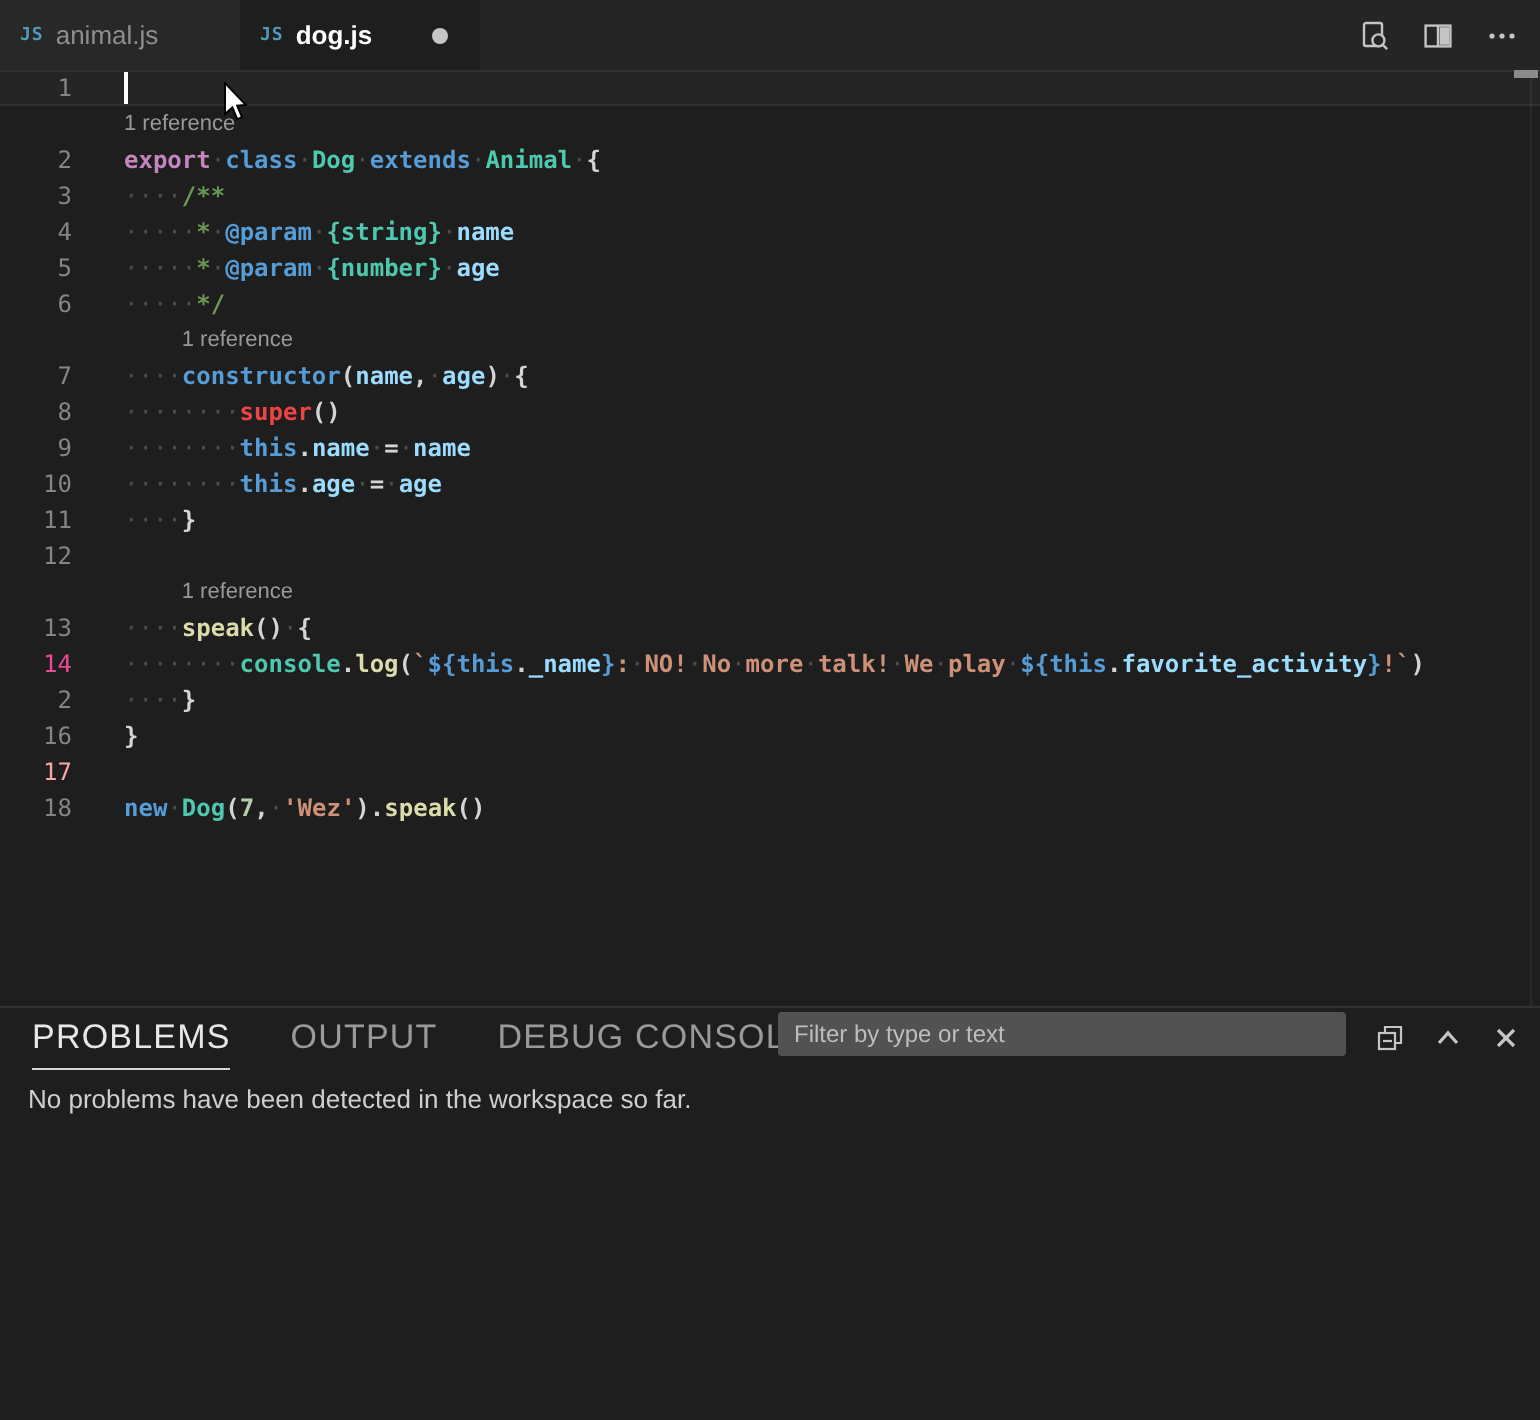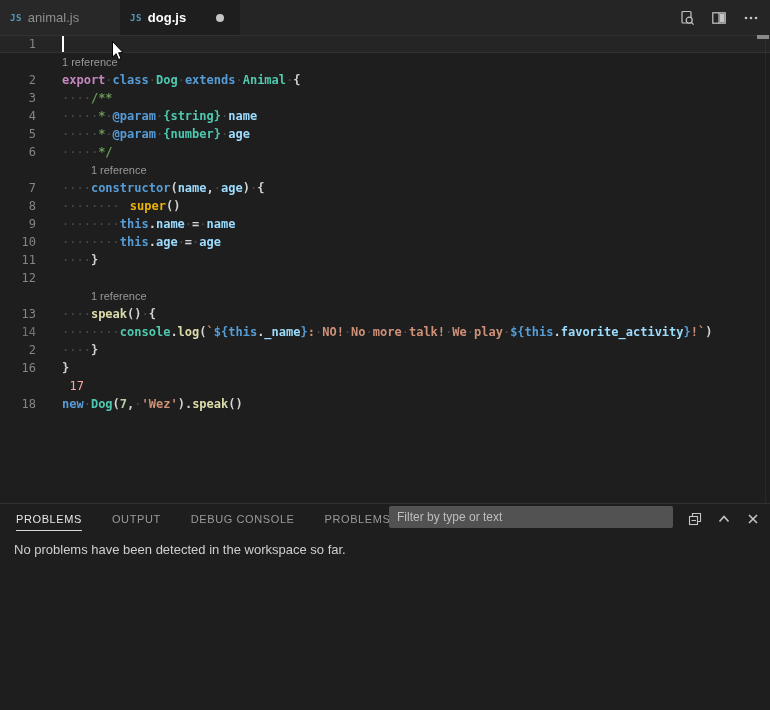--- a/index.html
+++ b/index.html
@@ -76,21 +76,21 @@
 
   
   .panel {
     position:absolute; left:0; top:503px; width:770px; height:207px;
     background:#1e1e1e; border-top:1px solid rgba(255,255,255,0.09);
   }
   .panel-header {
     height:30px; display:flex; align-items:center; padding-left:16px; position:relative;
   }
   .ptab {
-    font-size:11px; letter-spacing:0.6px; color:#9a9a9a; margin-right:30px;
+    font-size:17px; letter-spacing:0.6px; color:#9a9a9a; margin-right:30px;
     cursor:pointer; padding-bottom:5px; padding-top:5px; border-bottom:1px solid transparent;
   }
   .ptab.active { color:#e7e7e7; border-bottom-color:#d7d7d7; }
   .filter-input {
     position:absolute; left:389px; top:2px; width:284px; height:22px;
     background:#525252; border:none; border-radius:2px; outline:none;
     color:#e0e0e0; font-size:12px; font-family:"Liberation Sans", sans-serif;
     padding:0 8px;
   }
   .filter-input::placeholder { color:#bdbdbd; }
@@ -170,21 +170,21 @@
       <div class="row">
         <div class="gutter"></div>
         <div class="codelens-text" style="color: rgb(153, 153, 153); padding-left: 54.88px;">1 reference</div>
       </div>
       <div class="row">
         <div class="gutter" style="color: rgb(133, 133, 133);">7</div>
         <div class="content"><span class="tk-ws" style="color: rgb(77, 77, 77);">····</span><span style="color: rgb(86, 156, 214);">constructor</span><span style="color: rgb(212, 212, 212);">(</span><span style="color: rgb(156, 220, 254);">name</span><span style="color: rgb(212, 212, 212);">,</span><span class="tk-ws" style="color: rgb(77, 77, 77);">·</span><span style="color: rgb(156, 220, 254);">age</span><span style="color: rgb(212, 212, 212);">)</span><span class="tk-ws" style="color: rgb(77, 77, 77);">·</span><span style="color: rgb(212, 212, 212);">{</span></div>
       </div>
       <div class="row">
         <div class="gutter" style="color: rgb(133, 133, 133);">8</div>
-        <div class="content"><span class="tk-ws" style="color: rgb(77, 77, 77);">········</span><span style="color: #eab308; margin-left: 10px;">super</span><span style="color: rgb(212, 212, 212);">()</span></div>
+        <div class="content"><span class="tk-ws" style="color: rgb(77, 77, 77);">········</span><span style="color: #ef4444;">super</span><span style="color: rgb(212, 212, 212);">()</span></div>
       </div>
       <div class="row">
         <div class="gutter" style="color: rgb(133, 133, 133);">9</div>
         <div class="content"><span class="tk-ws" style="color: rgb(77, 77, 77);">········</span><span style="color: rgb(86, 156, 214);">this</span><span style="color: rgb(212, 212, 212);">.</span><span style="color: rgb(156, 220, 254);">name</span><span class="tk-ws" style="color: rgb(77, 77, 77);">·</span><span style="color: rgb(212, 212, 212);">=</span><span class="tk-ws" style="color: rgb(77, 77, 77);">·</span><span style="color: rgb(156, 220, 254);">name</span></div>
       </div>
       <div class="row">
         <div class="gutter" style="color: rgb(133, 133, 133);">10</div>
         <div class="content"><span class="tk-ws" style="color: rgb(77, 77, 77);">········</span><span style="color: rgb(86, 156, 214);">this</span><span style="color: rgb(212, 212, 212);">.</span><span style="color: rgb(156, 220, 254);">age</span><span class="tk-ws" style="color: rgb(77, 77, 77);">·</span><span style="color: rgb(212, 212, 212);">=</span><span class="tk-ws" style="color: rgb(77, 77, 77);">·</span><span style="color: rgb(156, 220, 254);">age</span></div>
       </div>
       <div class="row">
@@ -197,33 +197,33 @@
       </div>
       <div class="row">
         <div class="gutter"></div>
         <div class="codelens-text" style="color: rgb(153, 153, 153); padding-left: 54.88px;">1 reference</div>
       </div>
       <div class="row">
         <div class="gutter" style="color: rgb(133, 133, 133);">13</div>
         <div class="content"><span class="tk-ws" style="color: rgb(77, 77, 77);">····</span><span style="color: rgb(220, 220, 170);">speak</span><span style="color: rgb(212, 212, 212);">()</span><span class="tk-ws" style="color: rgb(77, 77, 77);">·</span><span style="color: rgb(212, 212, 212);">{</span></div>
       </div>
       <div class="row">
-        <div class="gutter" style="color: #737373;">14</div>
+        <div class="gutter" style="color: #ec4899;">14</div>
         <div class="content"><span class="tk-ws" style="color: rgb(77, 77, 77);">········</span><span style="color: rgb(78, 201, 176);">console</span><span style="color: rgb(212, 212, 212);">.</span><span style="color: rgb(220, 220, 170);">log</span><span style="color: rgb(212, 212, 212);">(</span><span style="color: rgb(206, 145, 120);">`</span><span style="color: rgb(86, 156, 214);">${</span><span style="color: rgb(86, 156, 214);">this</span><span style="color: rgb(212, 212, 212);">.</span><span style="color: rgb(156, 220, 254);">_name</span><span style="color: rgb(86, 156, 214);">}</span><span style="color: rgb(206, 145, 120);">:</span><span class="tk-ws" style="color: rgb(77, 77, 77);">·</span><span style="color: rgb(206, 145, 120);">NO!</span><span class="tk-ws" style="color: rgb(77, 77, 77);">·</span><span style="color: rgb(206, 145, 120);">No</span><span class="tk-ws" style="color: rgb(77, 77, 77);">·</span><span style="color: rgb(206, 145, 120);">more</span><span class="tk-ws" style="color: rgb(77, 77, 77);">·</span><span style="color: rgb(206, 145, 120);">talk!</span><span class="tk-ws" style="color: rgb(77, 77, 77);">·</span><span style="color: rgb(206, 145, 120);">We</span><span class="tk-ws" style="color: rgb(77, 77, 77);">·</span><span style="color: rgb(206, 145, 120);">play</span><span class="tk-ws" style="color: rgb(77, 77, 77);">·</span><span style="color: rgb(86, 156, 214);">${</span><span style="color: rgb(86, 156, 214);">this</span><span style="color: rgb(212, 212, 212);">.</span><span style="color: rgb(156, 220, 254);">favorite_activity</span><span style="color: rgb(86, 156, 214);">}</span><span style="color: rgb(206, 145, 120);">!</span><span style="color: rgb(206, 145, 120);">`</span><span style="color: rgb(212, 212, 212);">)</span></div>
       </div>
       <div class="row">
         <div class="gutter" style="color: rgb(133, 133, 133);">2</div>
         <div class="content"><span class="tk-ws" style="color: rgb(77, 77, 77);">····</span><span style="color: rgb(212, 212, 212);">}</span></div>
       </div>
       <div class="row">
         <div class="gutter" style="color: rgb(133, 133, 133);">16</div>
         <div class="content"><span style="color: rgb(212, 212, 212);">}</span></div>
       </div>
       <div class="row">
-        <div class="gutter" style="color: #fca5a5; margin-left: 48px;">17</div>
+        <div class="gutter" style="color: #fca5a5;">17</div>
         <div class="content"></div>
       </div>
       <div class="row">
         <div class="gutter" style="color: rgb(133, 133, 133);">18</div>
         <div class="content"><span style="color: rgb(86, 156, 214);">new</span><span class="tk-ws" style="color: rgb(77, 77, 77);">·</span><span style="color: rgb(78, 201, 176);">Dog</span><span style="color: rgb(212, 212, 212);">(</span><span style="color: rgb(181, 206, 168);">7</span><span style="color: rgb(212, 212, 212);">,</span><span class="tk-ws" style="color: rgb(77, 77, 77);">·</span><span style="color: rgb(206, 145, 120);">'Wez'</span><span style="color: rgb(212, 212, 212);">)</span><span style="color: rgb(212, 212, 212);">.</span><span style="color: rgb(220, 220, 170);">speak</span><span style="color: rgb(212, 212, 212);">()</span></div>
       </div>
     </div>
   <div class="text-cursor"></div>
   <div class="overview-ruler-line"></div>
   <div class="overview-cursor-marker"></div>

